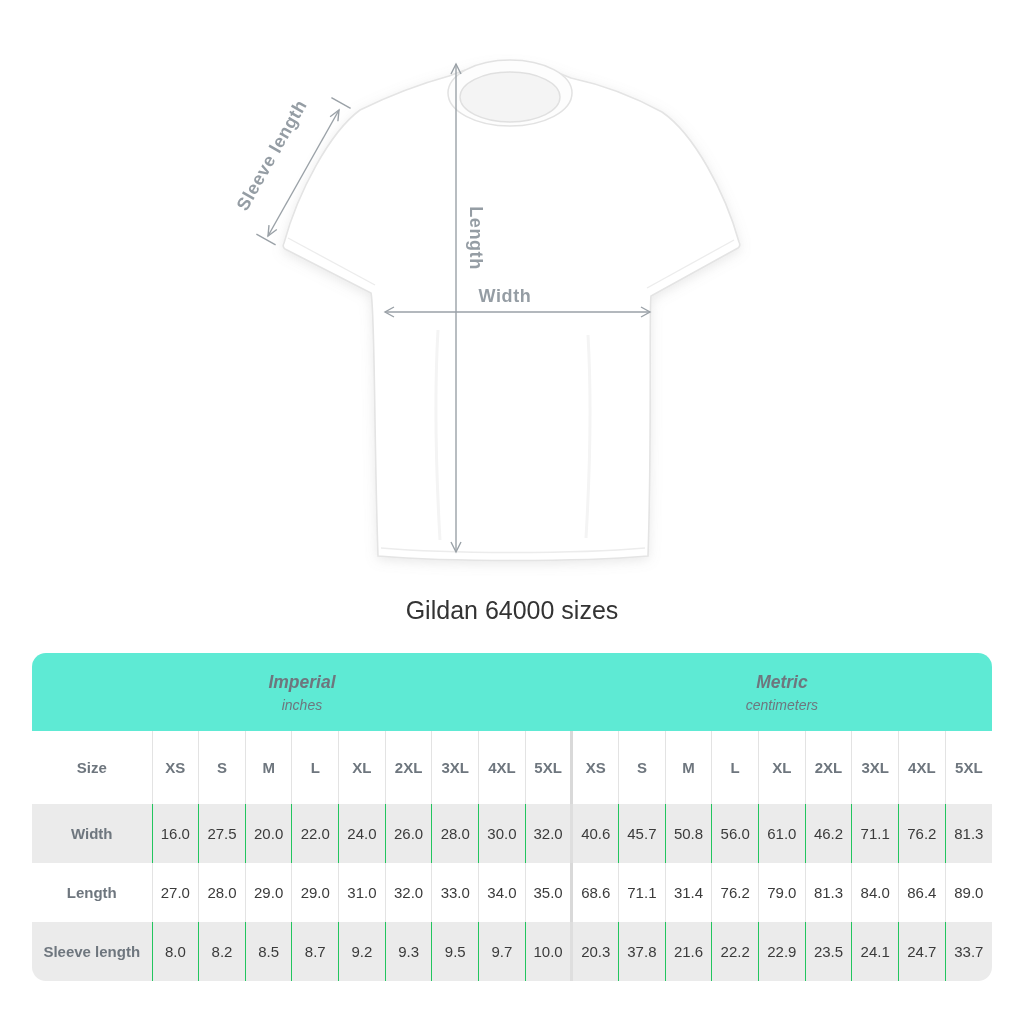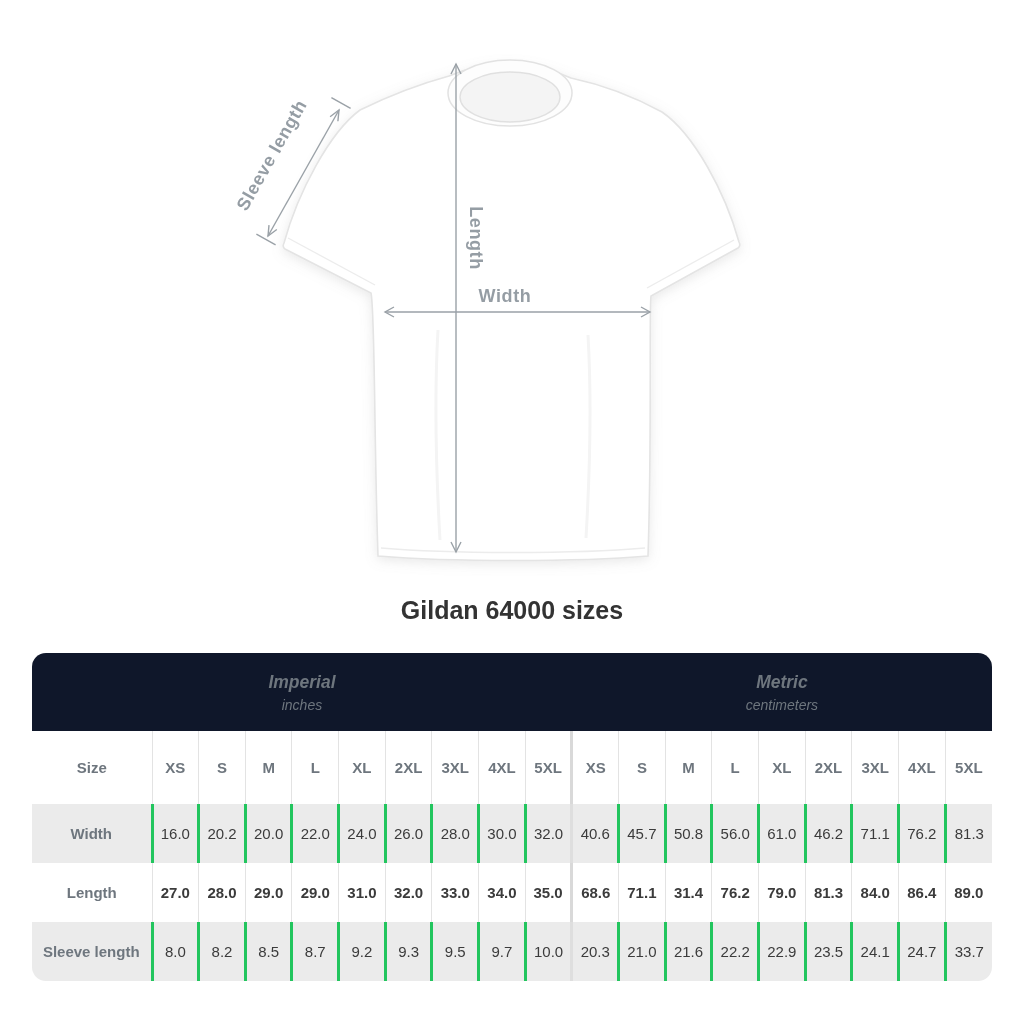--- a/index.html
+++ b/index.html
@@ -18,56 +18,56 @@
     fill:#959da4; font-size:18px; font-weight:bold; letter-spacing:0.6px;
     font-family:"Liberation Sans", sans-serif;
   }
   .shirt-outline { fill:#ffffff; stroke:#e4e4e4; stroke-width:1.6; }
   .seam { stroke:#ececec; stroke-width:1.3; fill:none; }
   .fold { stroke:#f4f4f4; stroke-width:3; fill:none; }
 
   
   .title {
     margin:10px 0 2px; text-align:center;
-    font-size:25px; font-weight:bold; color:#333333;
+    font-size:25px; font-weight:normal; color:#333333;
     line-height:30px;
   }
   .subtitle {
     margin:2px 0 0; text-align:center;
     font-style:italic; font-size:15.5px; color:#565656;
     line-height:19px;
   }
 
   
   .table-wrap {
     margin:28px 32px 0; border-radius:14px; overflow:hidden;
   }
   table { width:100%; border-collapse:collapse; table-layout:fixed; }
   th, td {
     text-align:center; vertical-align:middle; padding:0;
     font-size:15px; font-weight:normal;
   }
-  tr.section-row th { background:#0f172a; height:78px; }
+  tr.section-row th { background:#5eead4; height:78px; }
   .section-name {
     font-weight:bold; font-style:italic; font-size:17.5px; color:#6e767e;
   }
   .section-unit {
     font-style:italic; font-size:14px; color:#6e767e; margin-top:4px;
   }
   tr.sizes-row th { background:#ffffff; height:73px; color:#6e767e; font-weight:bold; }
   tr.sizes-row th.size-cell { border-left:1px solid #e3e3e3; }
   tr.sizes-row th.size-cell.sec-divider { border-left:3px solid #d9d9d9; }
   tbody tr { height:59px; }
   .row-label { color:#6e767e; font-weight:bold; font-size:15px; }
   tbody td { color:#3b3b3b; }
   tr.row-gray th, tr.row-gray td { background:#ebebeb; }
-  tr.row-gray td { border-left:3px solid #22c55e; }
+  tr.row-gray td { border-left:1px solid #22c55e; }
   tr.row-gray td.sec-divider { border-left:3px solid #dedede; }
   tr.row-white th, tr.row-white td { background:#ffffff; }
-  tr.row-white td { border-left:1px solid #e3e3e3;font-weight:bold; }
+  tr.row-white td { border-left:1px solid #e3e3e3; }
   tr.row-white td.sec-divider { border-left:3px solid #d9d9d9; }
 </style>
 </head>
 <body>
 
 <div class="page">
 
   <div class="diagram">
     <svg width="1024" height="585" viewBox="0 0 1024 585">
       <defs>
@@ -184,21 +184,21 @@
             <th class="size-cell">3XL</th>
             <th class="size-cell">4XL</th>
             <th class="size-cell">5XL</th>
           </tr>
       </thead>
       <tbody id="table-body">
 
       <tr class="row-gray">
             <th class="row-label">Width</th>
             <td>16.0</td>
-            <td>20.2</td>
+            <td>27.5</td>
             <td>20.0</td>
             <td>22.0</td>
             <td>24.0</td>
             <td>26.0</td>
             <td>28.0</td>
             <td>30.0</td>
             <td>32.0</td>
             <td class="sec-divider">40.6</td>
             <td>45.7</td>
             <td>50.8</td>
@@ -235,21 +235,21 @@
             <td>8.0</td>
             <td>8.2</td>
             <td>8.5</td>
             <td>8.7</td>
             <td>9.2</td>
             <td>9.3</td>
             <td>9.5</td>
             <td>9.7</td>
             <td>10.0</td>
             <td class="sec-divider">20.3</td>
-            <td>21.0</td>
+            <td>37.8</td>
             <td>21.6</td>
             <td>22.2</td>
             <td>22.9</td>
             <td>23.5</td>
             <td>24.1</td>
             <td>24.7</td>
             <td>33.7</td>
           </tr>
         </tbody>
     </table>

